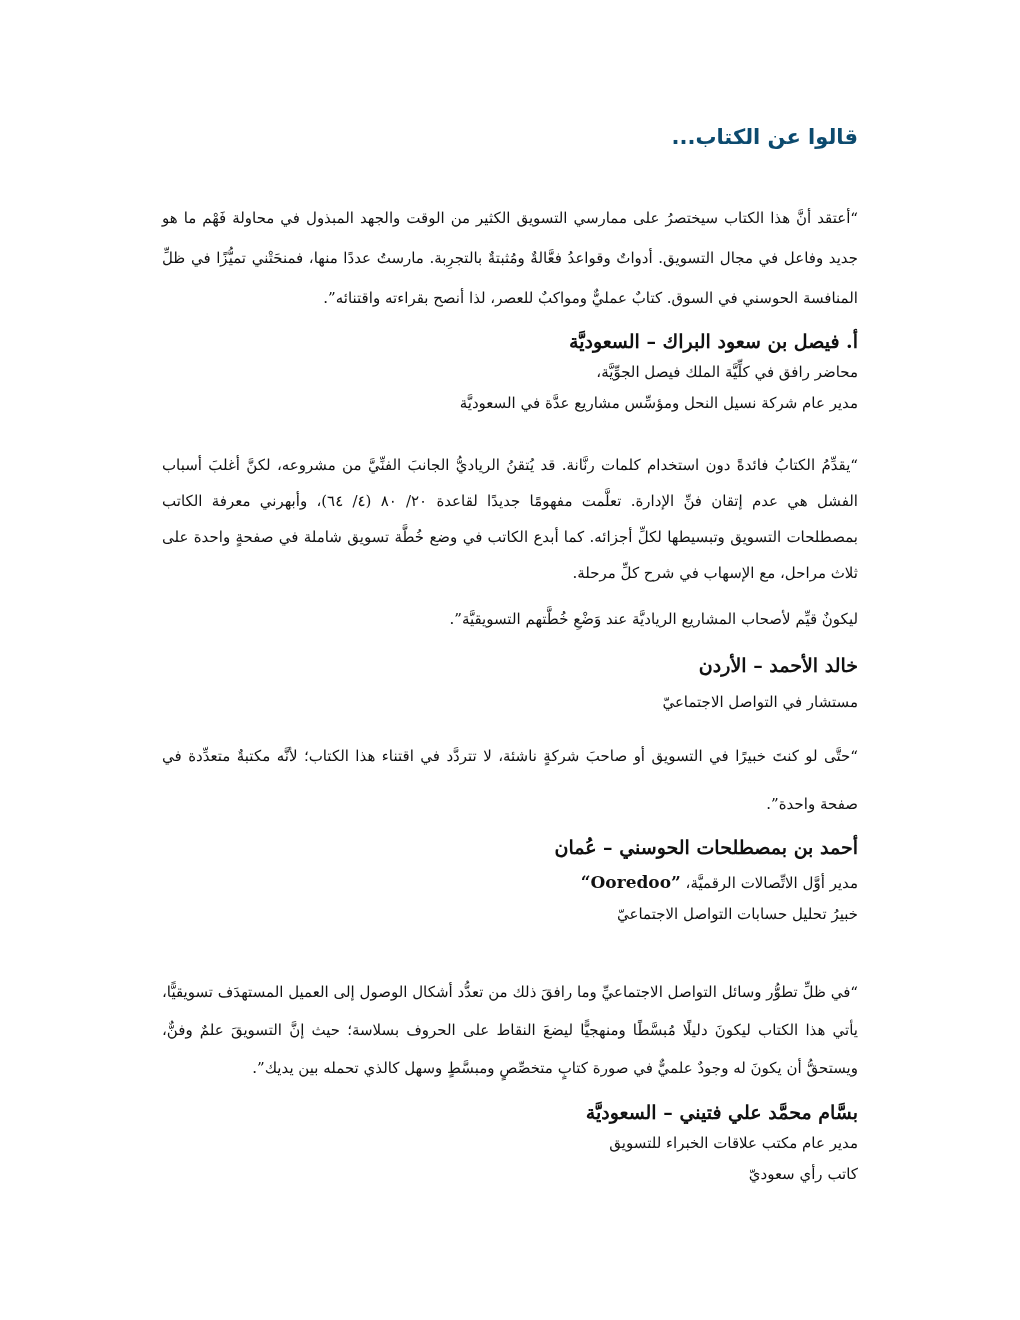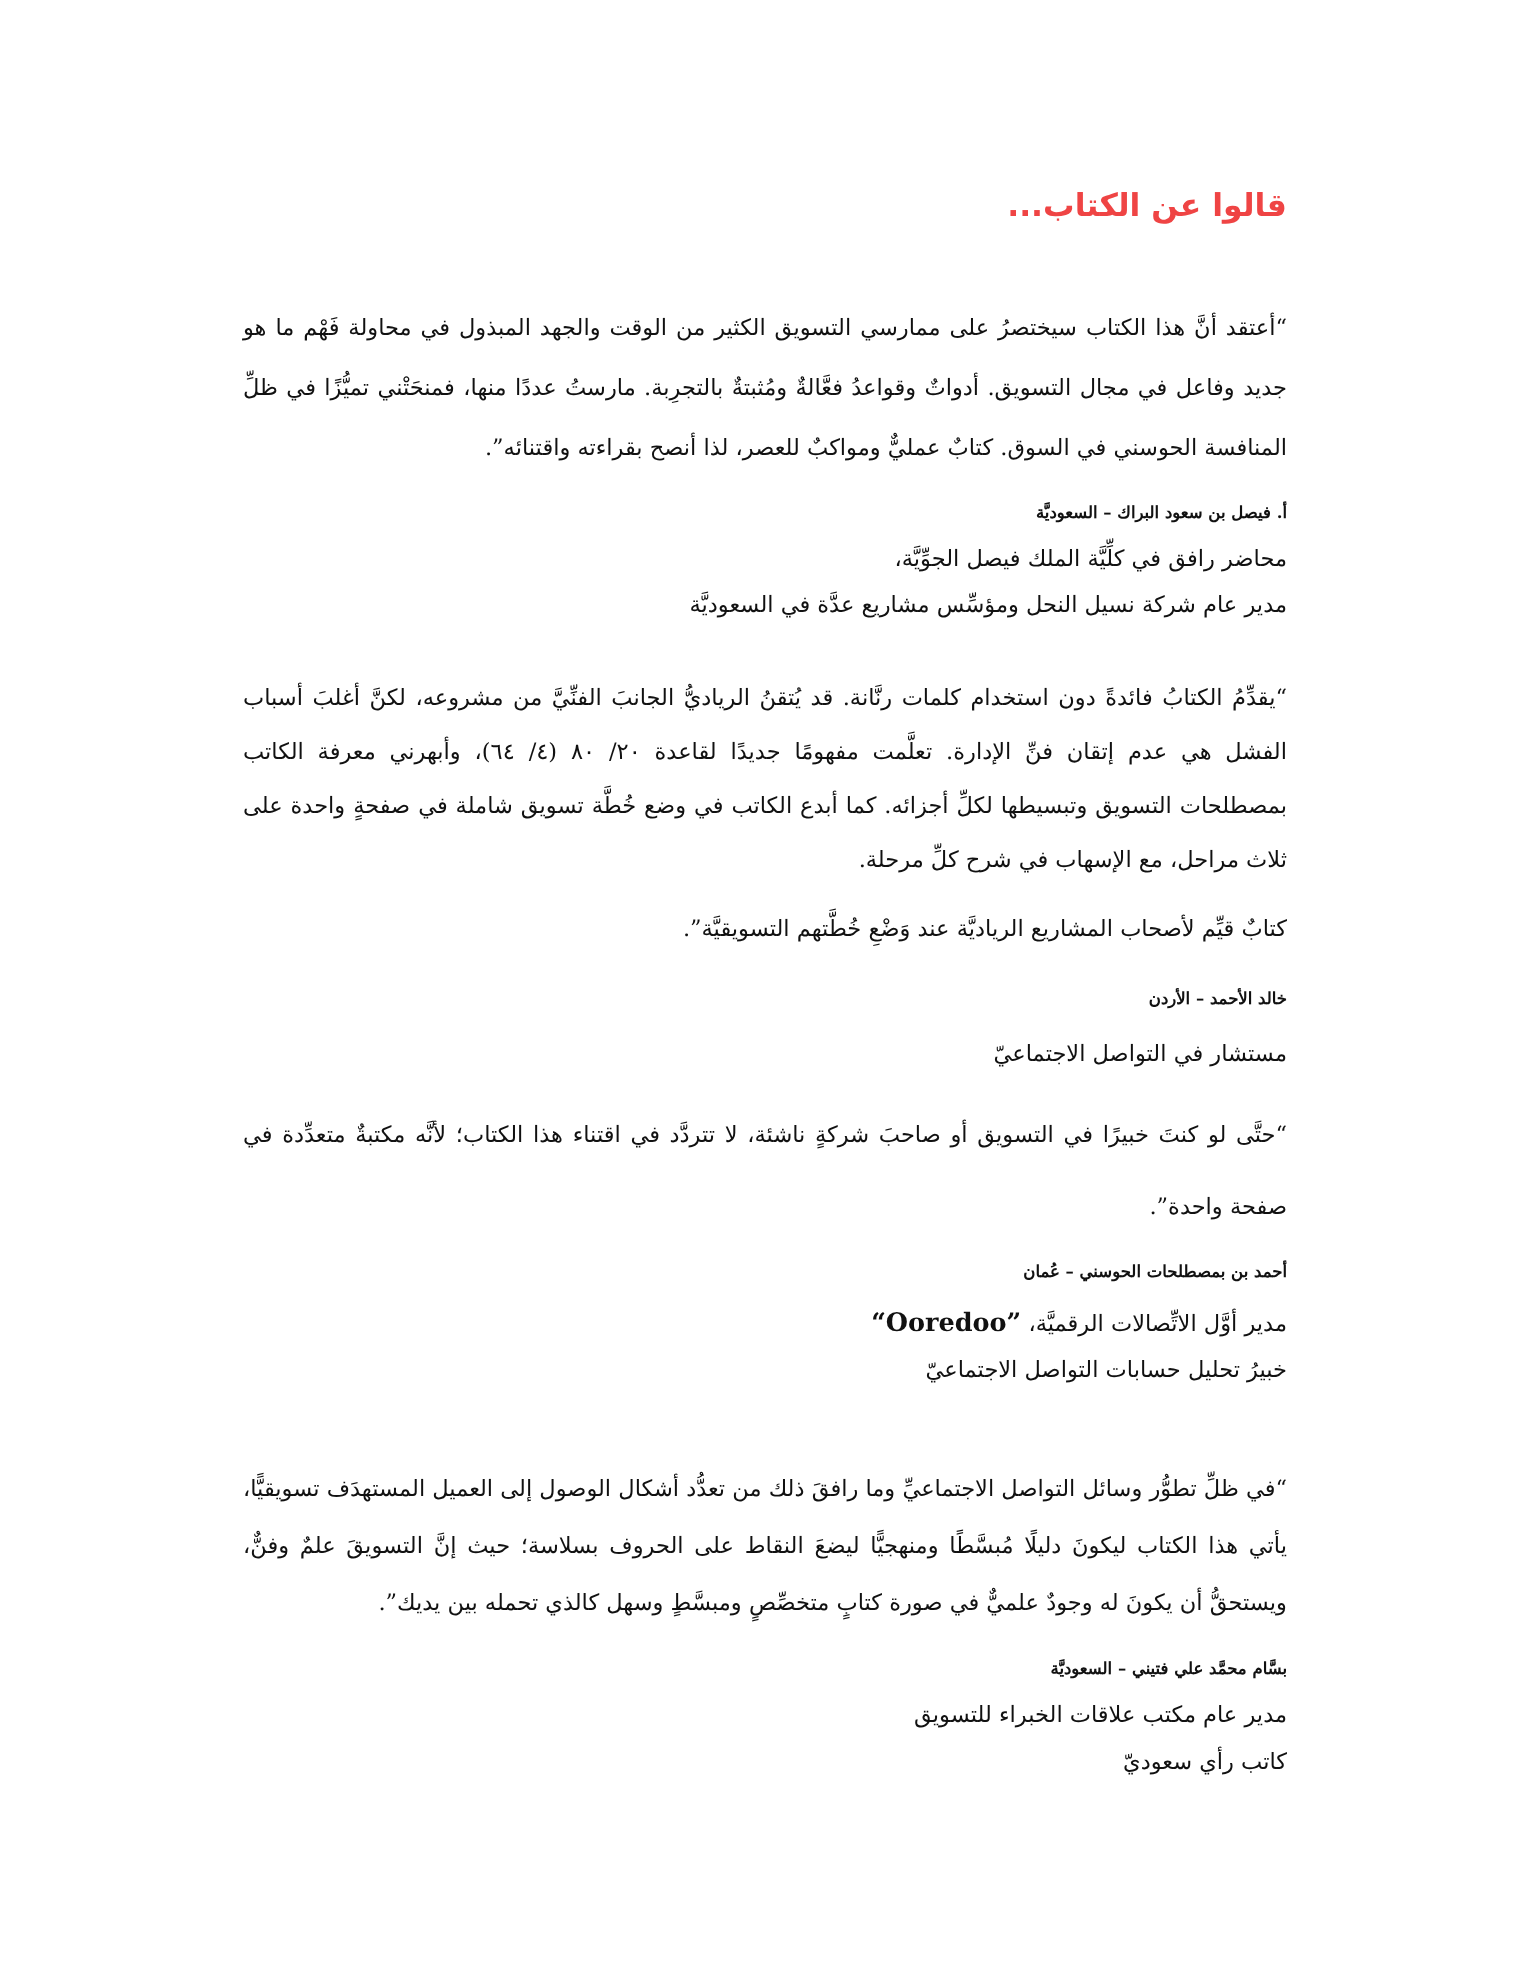--- a/index.html
+++ b/index.html
@@ -25,37 +25,37 @@
     }
     .title {
       position: absolute;
       right: 0;
       top: 122px;
       font-family: "DejaVu Sans", "Liberation Sans", sans-serif;
       font-weight: bold;
       font-size: 21px;
       line-height: 30px;
       margin: 0;
-      color: #ef4444;
+      color: #0c4a6e;
     }
     .block {
       position: absolute;
       right: 0;
       left: 0;
     }
     .quote {
       font-size: 15px;
       line-height: 31px;
       margin: 0;
       text-align: justify;
       text-align-last: right;
     }
     .author {
       font-weight: bold;
-      font-size: 11px;
+      font-size: 19px;
       line-height: 31px;
       margin: 0;
     }
     .role {
       font-size: 15px;
       line-height: 31px;
       margin: 0;
     }
     .latin {
       font-family: "DejaVu Serif", "Liberation Serif", serif;
@@ -87,21 +87,21 @@
 
   <div class="block" style="top:447px;">
     <p class="quote" style="line-height:36px;">
       <span>“يقدِّمُ الكتابُ فائدةً دون استخدام كلمات رنَّانة. قد يُتقنُ الرياديُّ الجانبَ الفنِّيَّ من مشروعه، لكنَّ أغلبَ أسباب</span>
       <span>الفشل هي عدم إتقان فنِّ الإدارة. تعلَّمت مفهومًا جديدًا لقاعدة ٢٠/ ٨٠ (٤/ ٦٤)، وأبهرني معرفة الكاتب</span>
       <span>بمصطلحات التسويق وتبسيطها لكلِّ أجزائه. كما أبدع الكاتب في وضع خُطَّة تسويق شاملة في صفحةٍ واحدة على</span>
       <span>ثلاث مراحل، مع الإسهاب في شرح كلِّ مرحلة.</span>
     </p>
   </div>
   <div class="block" style="top:604px;">
-    <p class="quote">كتابٌ قيِّم لأصحاب المشاريع الرياديَّة عند وَضْعِ خُطَّتهم التسويقيَّة”.</p>
+    <p class="quote">ليكونٌ قيِّم لأصحاب المشاريع الرياديَّة عند وَضْعِ خُطَّتهم التسويقيَّة”.</p>
   </div>
   <div class="block" style="top:650px;">
     <p class="author">خالد الأحمد – الأردن</p>
     <p class="role" style="margin-top:6px;">مستشار في التواصل الاجتماعيّ</p>
   </div>
 
   <div class="block" style="top:732px;">
     <p class="quote" style="line-height:48px;">
       <span>“حتَّى لو كنتَ خبيرًا في التسويق أو صاحبَ شركةٍ ناشئة، لا تتردَّد في اقتناء هذا الكتاب؛ لأنَّه مكتبةٌ متعدِّدة في صفحة</span>
       <span>واحدة”.</span>

